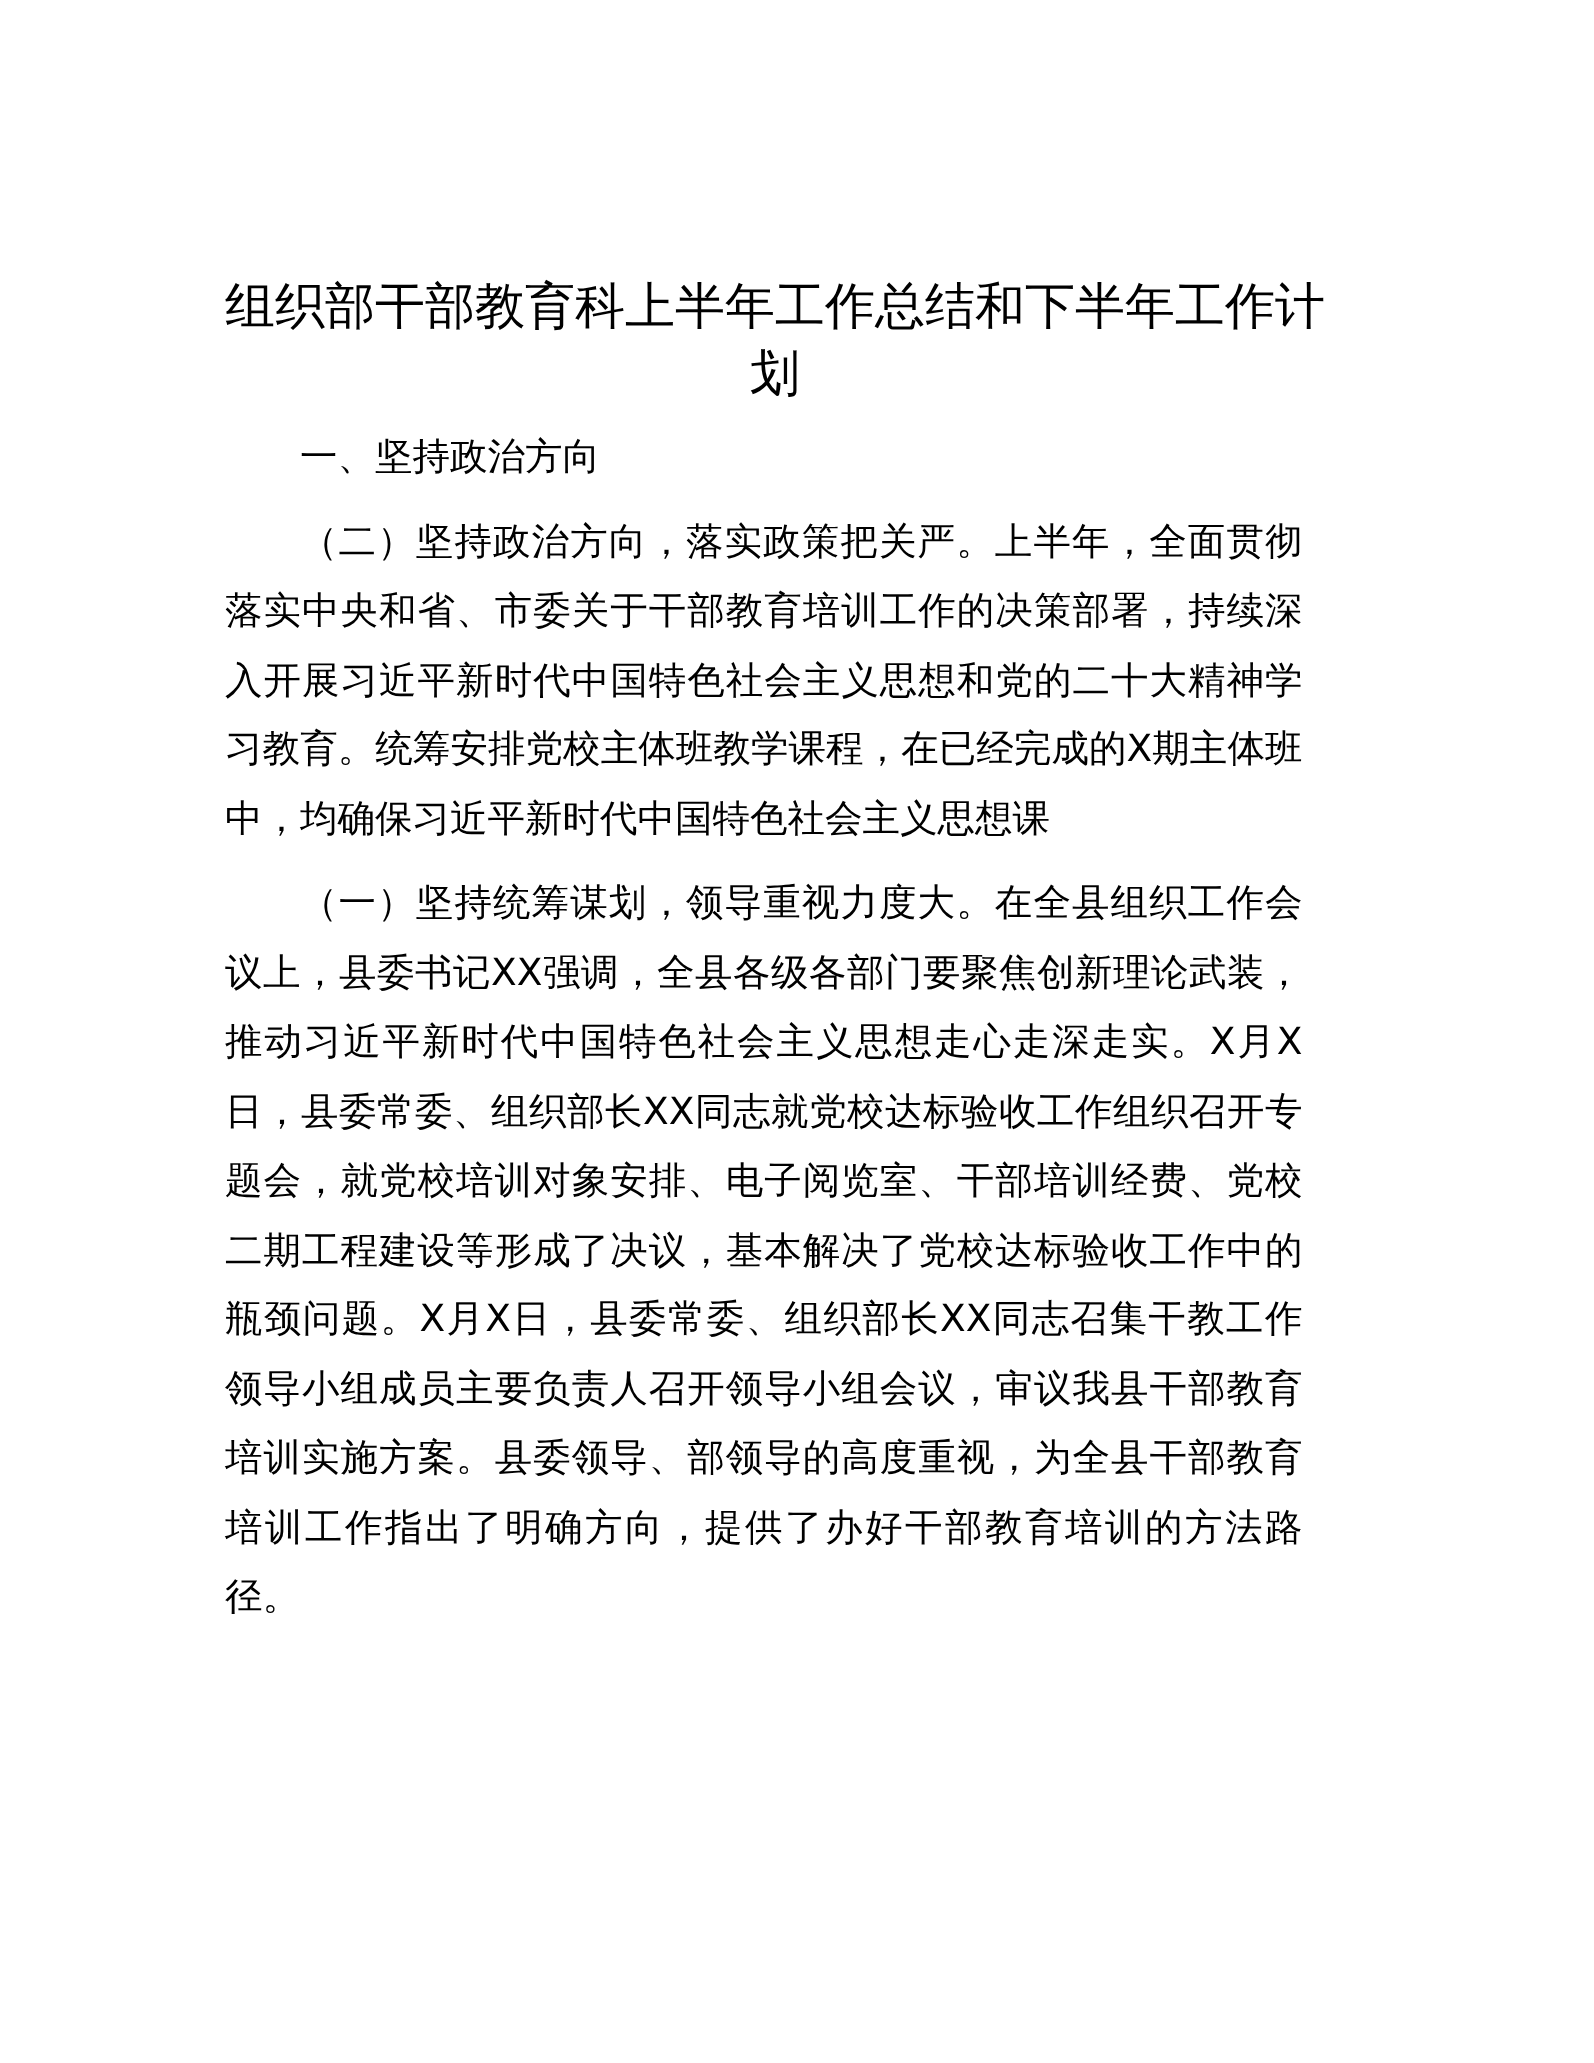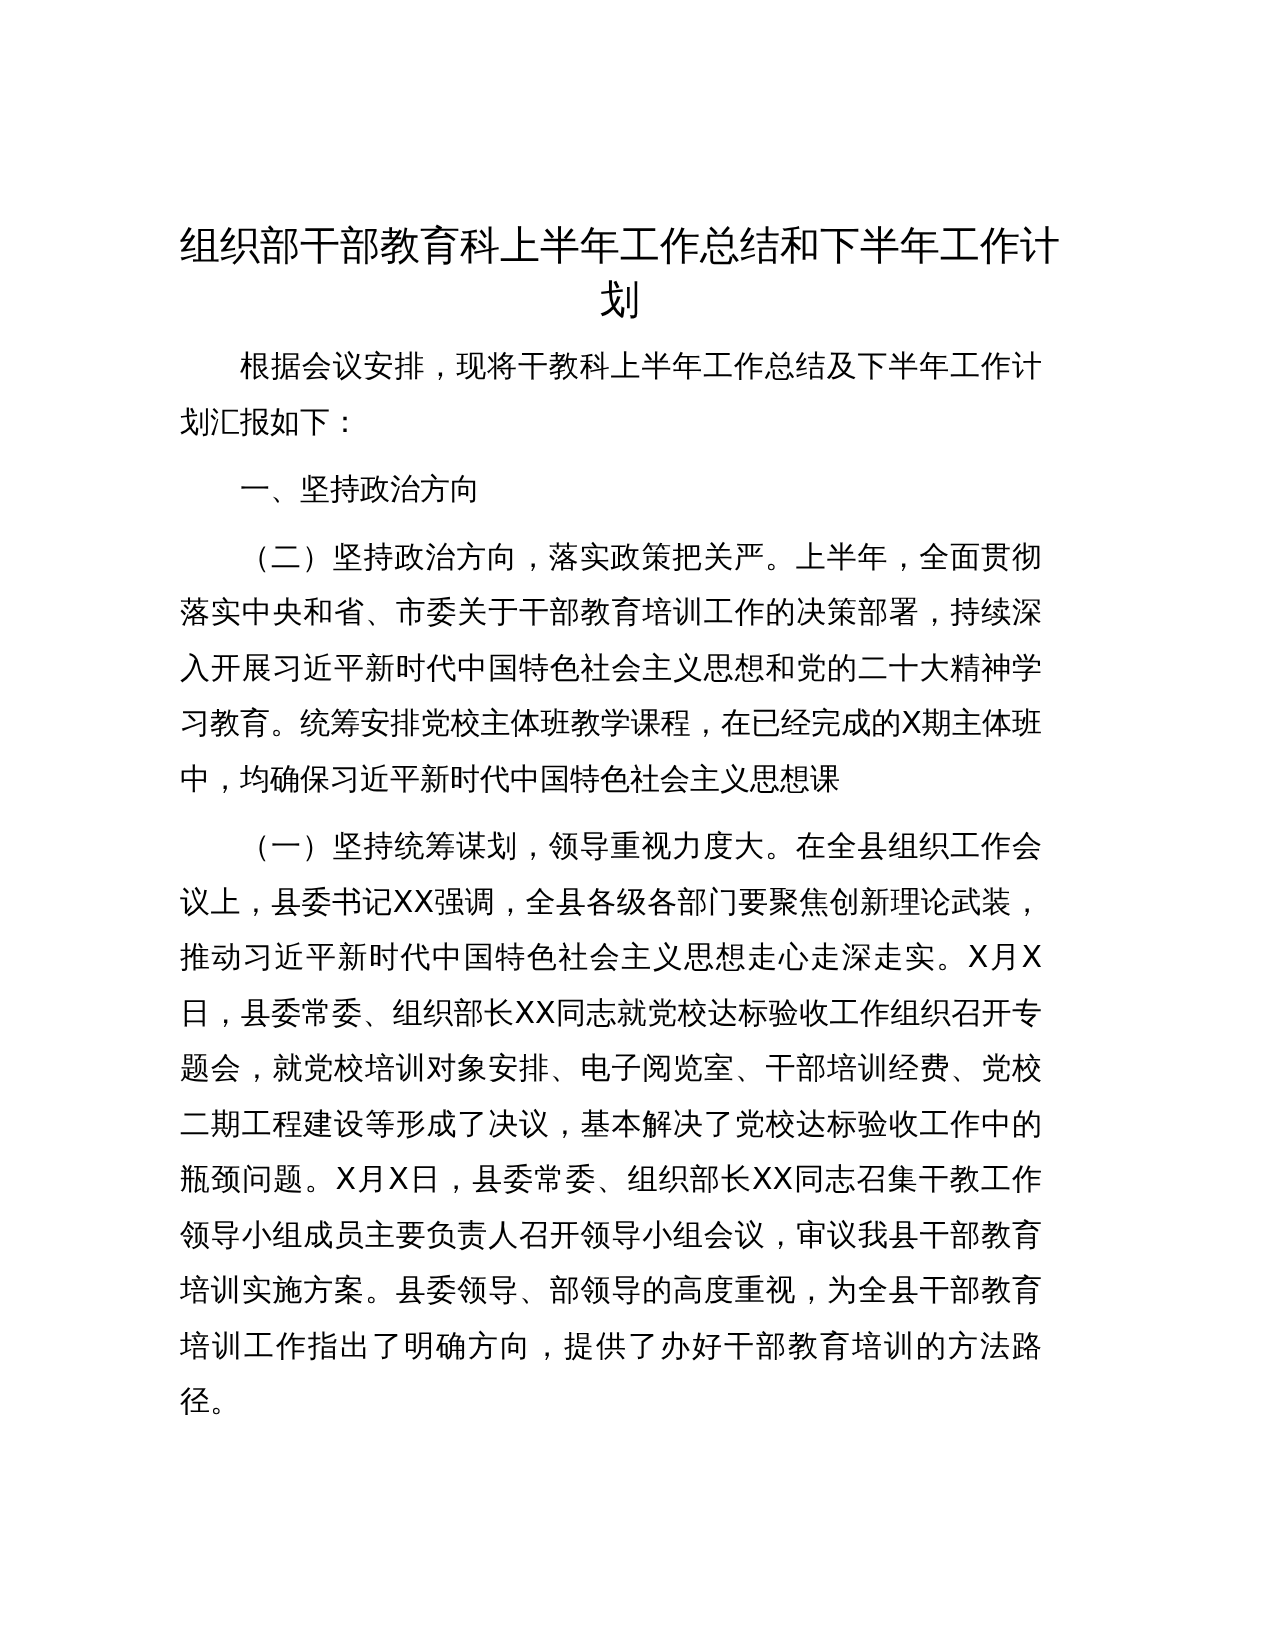--- a/index.html
+++ b/index.html
@@ -12,18 +12,17 @@
           font-size: 30px; line-height: 55.5px; text-align: justify; }
   .body p { margin: 0 0 12px 0; text-indent: 2em; }
   .body p.heading { margin-bottom: 12px; }
 </style>
 </head>
 <body>
 
 <div class="page">
   <div class="title">组织部干部教育科上半年工作总结和下半年工作计划</div>
   <div class="body">
-    <p>根据会议安排，现将干教科上半年工作总结及下半年工作计划汇报如下：</p>
     <p class="heading">一、坚持政治方向</p>
     <p>（二）坚持政治方向，落实政策把关严。上半年，全面贯彻落实中央和省、市委关于干部教育培训工作的决策部署，持续深入开展习近平新时代中国特色社会主义思想和党的二十大精神学习教育。统筹安排党校主体班教学课程，在已经完成的X期主体班中，均确保习近平新时代中国特色社会主义思想课</p>
     <p>（一）坚持统筹谋划，领导重视力度大。在全县组织工作会议上，县委书记XX强调，全县各级各部门要聚焦创新理论武装，推动习近平新时代中国特色社会主义思想走心走深走实。X月X日，县委常委、组织部长XX同志就党校达标验收工作组织召开专题会，就党校培训对象安排、电子阅览室、干部培训经费、党校二期工程建设等形成了决议，基本解决了党校达标验收工作中的瓶颈问题。X月X日，县委常委、组织部长XX同志召集干教工作领导小组成员主要负责人召开领导小组会议，审议我县干部教育培训实施方案。县委领导、部领导的高度重视，为全县干部教育培训工作指出了明确方向，提供了办好干部教育培训的方法路径。</p>
   </div>
 </div>
 
 </body></html>

